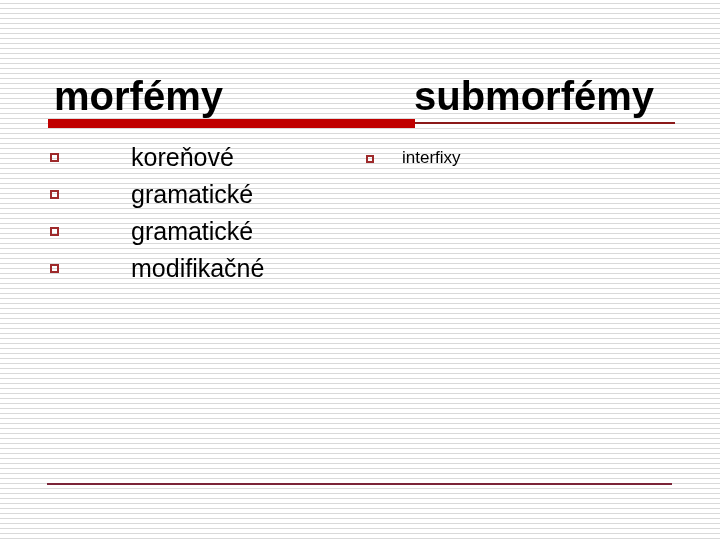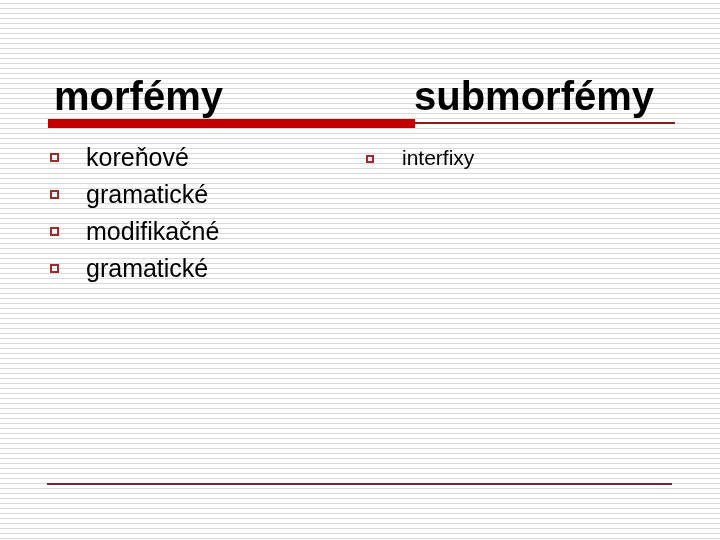--- a/index.html
+++ b/index.html
@@ -75,21 +75,21 @@
     list-style: none;
   }
   #list-left  { left: 50px;  top: 142px; width: 300px; }
   #list-right { left: 366px; top: 145px; width: 290px; }
 
   .list-item {
     display: flex;
     align-items: flex-start;
     white-space: nowrap;
   }
-  #list-left  .list-item { height: 37px; }
+  #list-left  .list-item { height: 37px; gap: 45px; }
   #list-right .list-item { height: 35px; }
 
   .bullet {
     display: inline-block;
     box-sizing: border-box;
     border: 2px solid #9E2A2B;
     background: transparent;
     flex: 0 0 auto;
   }
   #list-left .bullet {
@@ -107,21 +107,21 @@
 
   .item-label {
     color: #000000;
     display: inline-block;
   }
   #list-left .item-label {
     font-size: 25px;
     line-height: 30px;
   }
   #list-right .item-label {
-    font-size: 21px;
+    font-size: 17px;
     line-height: 26px;
   }
 </style>
 </head>
 <body>
 
 <div id="slide">
 
   <div class="title" id="title-left">morfémy</div>
 
@@ -134,25 +134,25 @@
     <li class="list-item">
       <span class="bullet"></span>
       <span class="item-label">koreňové</span>
     </li>
     <li class="list-item">
       <span class="bullet"></span>
       <span class="item-label">gramatické</span>
     </li>
     <li class="list-item">
       <span class="bullet"></span>
-      <span class="item-label">modifikačné</span>
+      <span class="item-label">gramatické</span>
     </li>
     <li class="list-item">
       <span class="bullet"></span>
-      <span class="item-label">gramatické</span>
+      <span class="item-label">modifikačné</span>
     </li>
   </ul>
 
   <ul class="list" id="list-right">
     <li class="list-item">
       <span class="bullet"></span>
       <span class="item-label">interfixy</span>
     </li>
   </ul>
 

